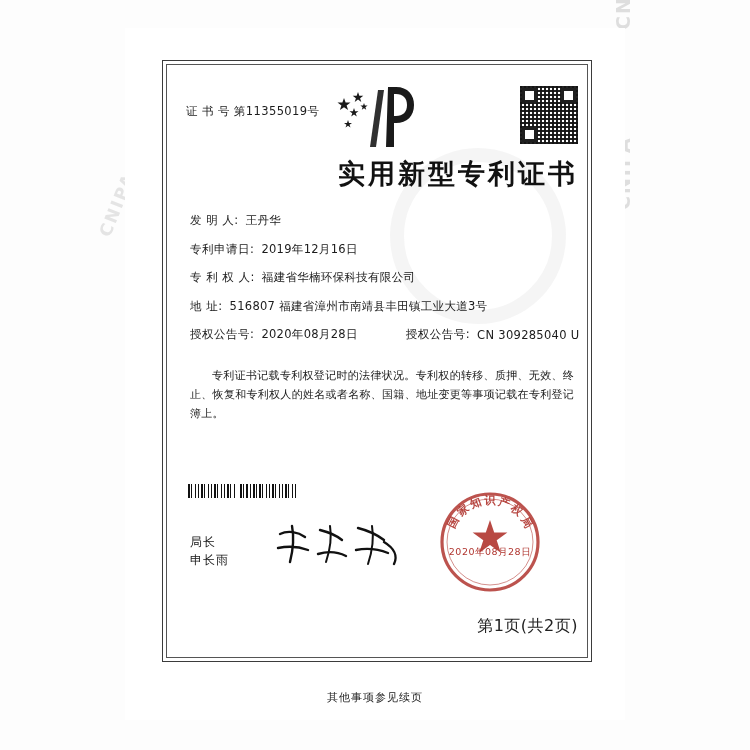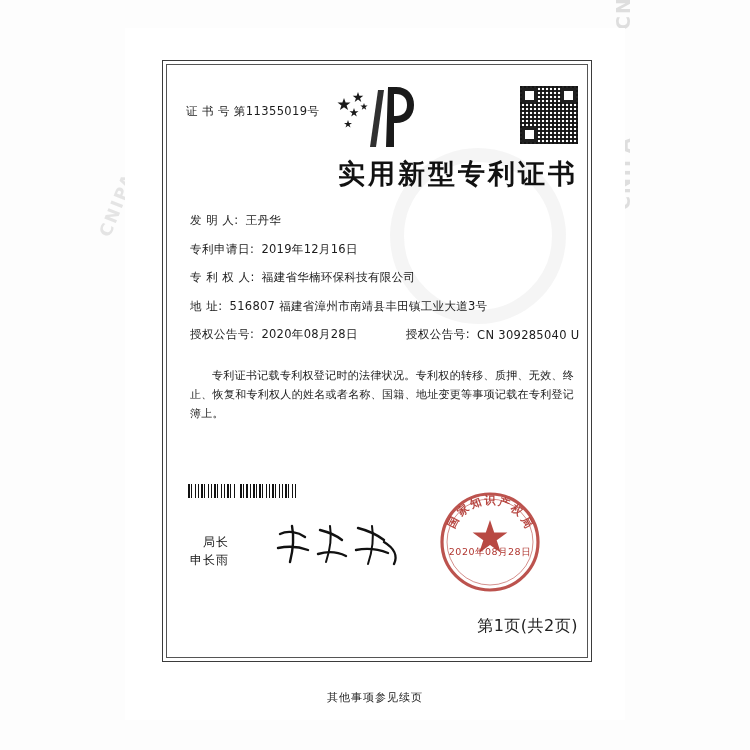--- a/index.html
+++ b/index.html
@@ -193,21 +193,20 @@
   
   .sig-label {
     position: absolute;
     left: 4px;
     top: 455px;
     font-family: "DejaVu Sans", sans-serif;
     font-size: 12px;
     line-height: 18px;
     color: #161616;
     letter-spacing: 1px;
-    text-align: right;
   }
   .sig-script {
     position: absolute;
     left: 86px;
     top: 442px;
     width: 130px;
     height: 50px;
   }
 
   

